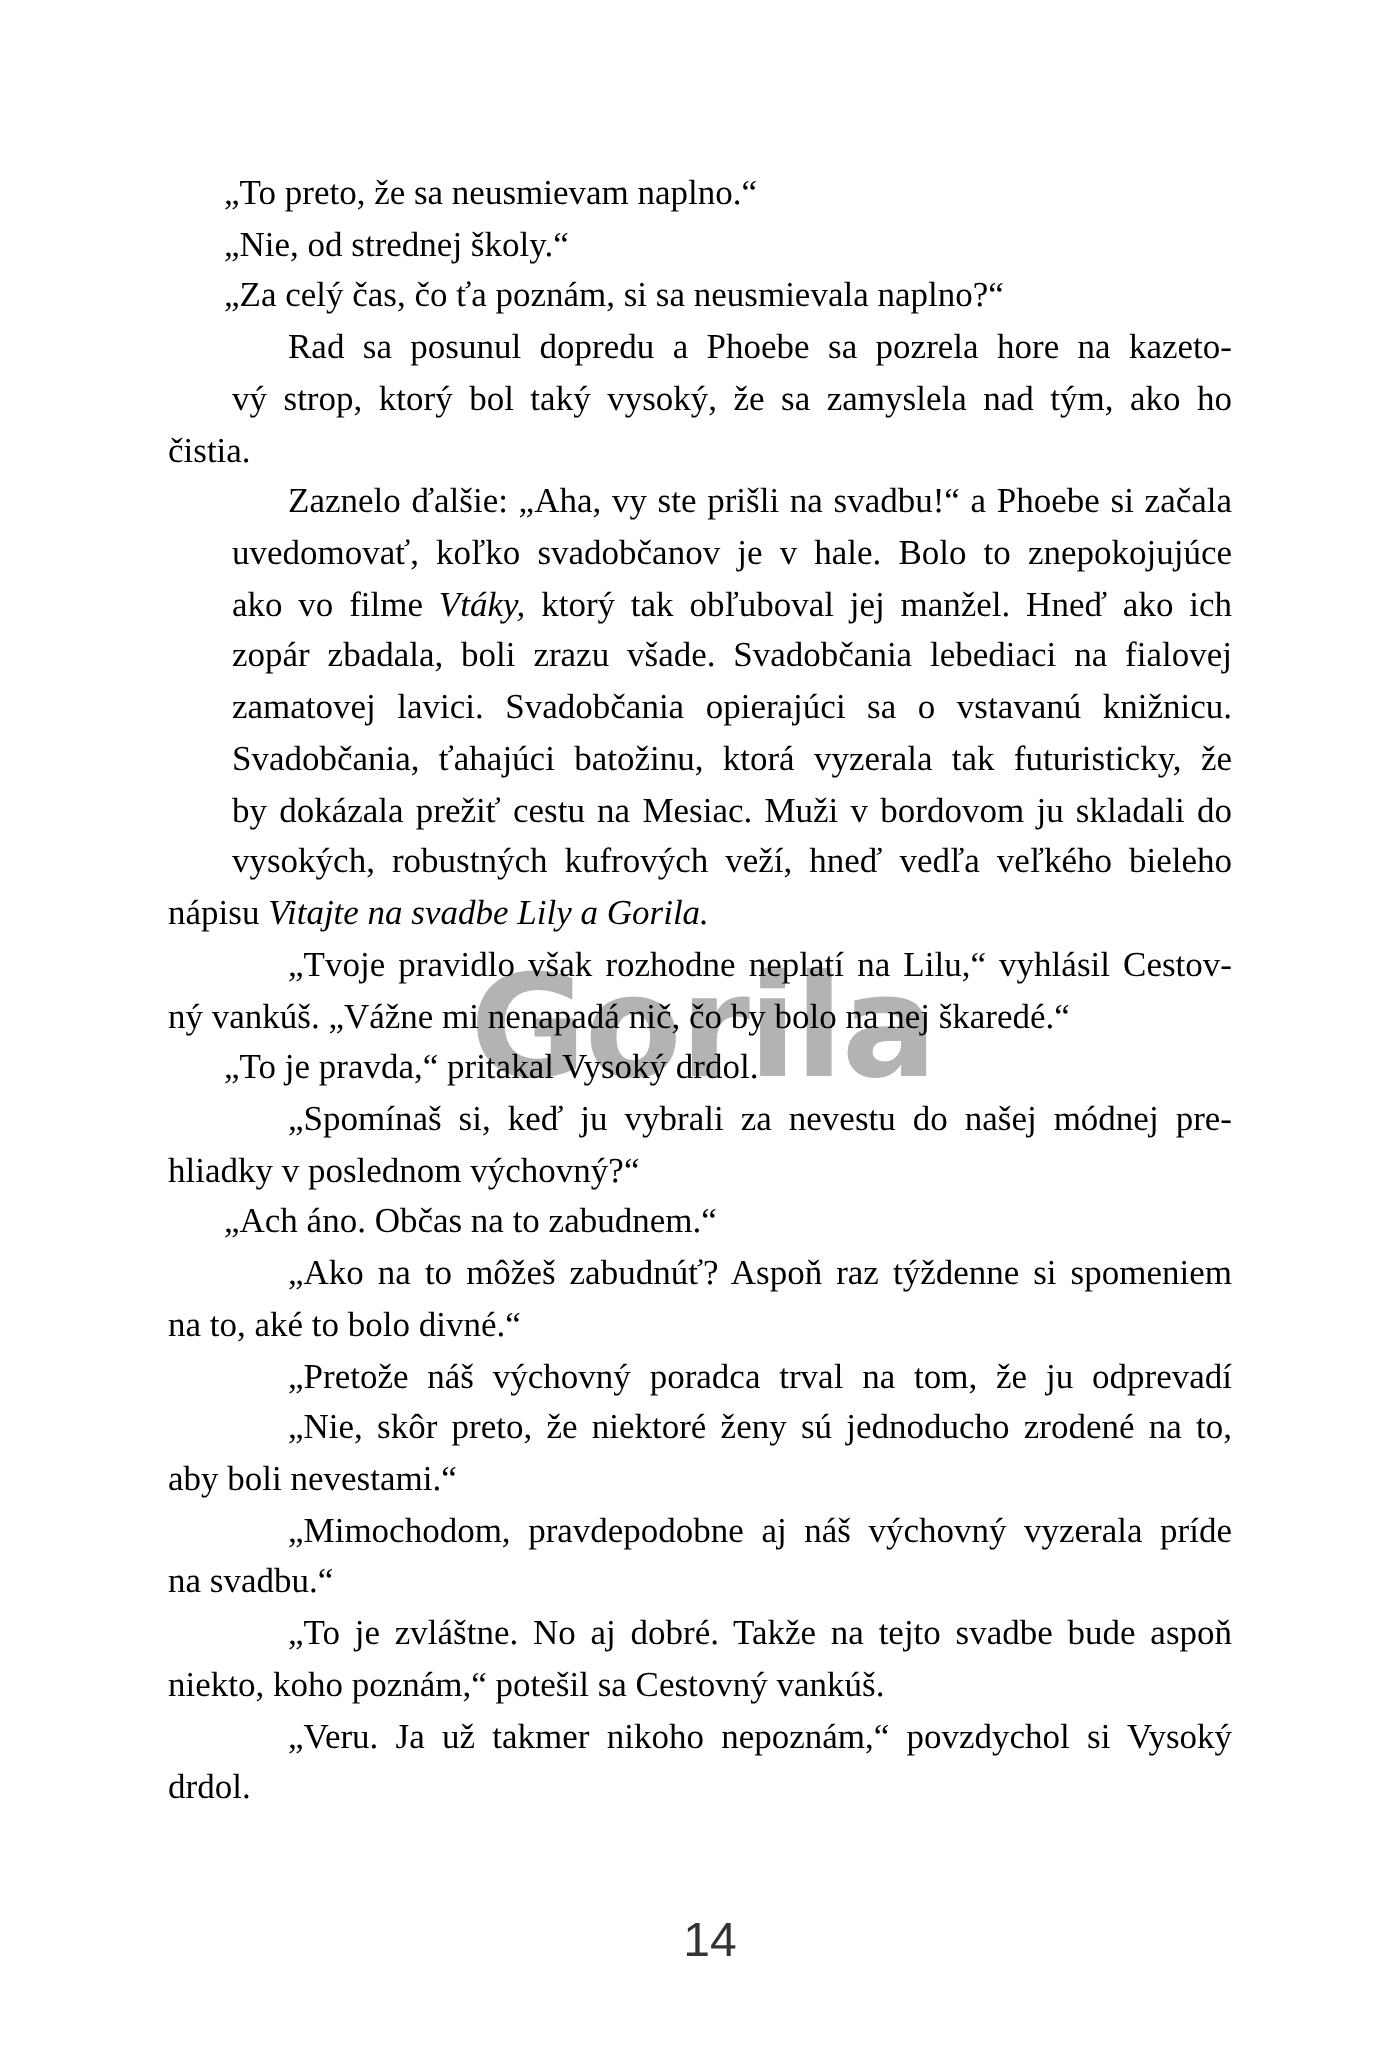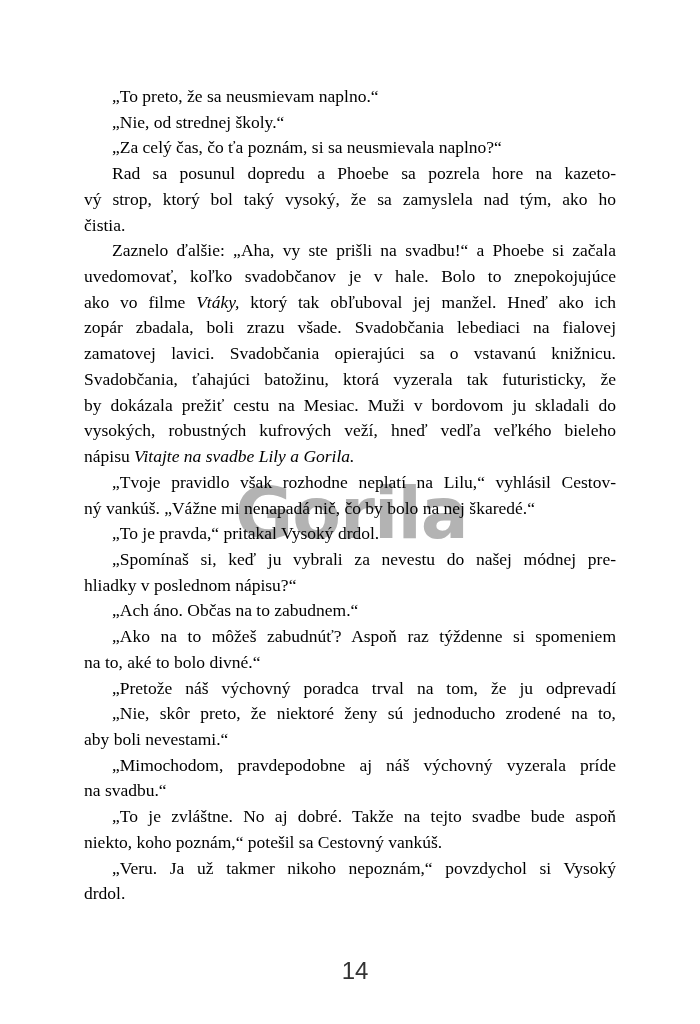--- a/index.html
+++ b/index.html
@@ -37,20 +37,21 @@
     font-size: 17.5px;
     line-height: 25.72px;
     color: #000000;
   }
   .line {
     min-height: 25.72px;
   }
   .line.justify {
     text-align: justify;
     text-align-last: justify;
+    margin-left: 32px;
   }
   .line.indent {
     text-indent: 28px;
   }
   .em {
     font-style: italic;
   }
   .folio {
     position: absolute;
     top: 957px;
@@ -82,21 +83,21 @@
       <div class="line justify"><span>zopár zbadala, boli zrazu všade. Svadobčania lebediaci na fialovej</span></div>
       <div class="line justify"><span>zamatovej lavici. Svadobčania opierajúci sa o vstavanú knižnicu.</span></div>
       <div class="line justify"><span>Svadobčania, ťahajúci batožinu, ktorá vyzerala tak futuristicky, že</span></div>
       <div class="line justify"><span>by dokázala prežiť cestu na Mesiac. Muži v bordovom ju skladali do</span></div>
       <div class="line justify"><span>vysokých, robustných kufrových veží, hneď vedľa veľkého bieleho</span></div>
       <div class="line"><span>nápisu </span><span class="em">Vitajte na svadbe Lily a Gorila.</span></div>
       <div class="line indent justify"><span>„Tvoje pravidlo však rozhodne neplatí na Lilu,“ vyhlásil Cestov-</span></div>
       <div class="line"><span>ný vankúš. „Vážne mi nenapadá nič, čo by bolo na nej škaredé.“</span></div>
       <div class="line indent"><span>„To je pravda,“ pritakal Vysoký drdol.</span></div>
       <div class="line indent justify"><span>„Spomínaš si, keď ju vybrali za nevestu do našej módnej pre-</span></div>
-      <div class="line"><span>hliadky v poslednom nápisu?“</span></div>
+      <div class="line"><span>hliadky v poslednom výchovný?“</span></div>
       <div class="line indent"><span>„Ach áno. Občas na to zabudnem.“</span></div>
       <div class="line indent justify"><span>„Ako na to môžeš zabudnúť? Aspoň raz týždenne si spomeniem</span></div>
       <div class="line"><span>na to, aké to bolo divné.“</span></div>
       <div class="line indent justify"><span>„Pretože náš výchovný poradca trval na tom, že ju odprevadí</span></div>
       <div class="line indent justify"><span>„Nie, skôr preto, že niektoré ženy sú jednoducho zrodené na to,</span></div>
       <div class="line"><span>aby boli nevestami.“</span></div>
       <div class="line indent justify"><span>„Mimochodom, pravdepodobne aj náš výchovný vyzerala príde</span></div>
       <div class="line"><span>na svadbu.“</span></div>
       <div class="line indent justify"><span>„To je zvláštne. No aj dobré. Takže na tejto svadbe bude aspoň</span></div>
       <div class="line"><span>niekto, koho poznám,“ potešil sa Cestovný vankúš.</span></div>

